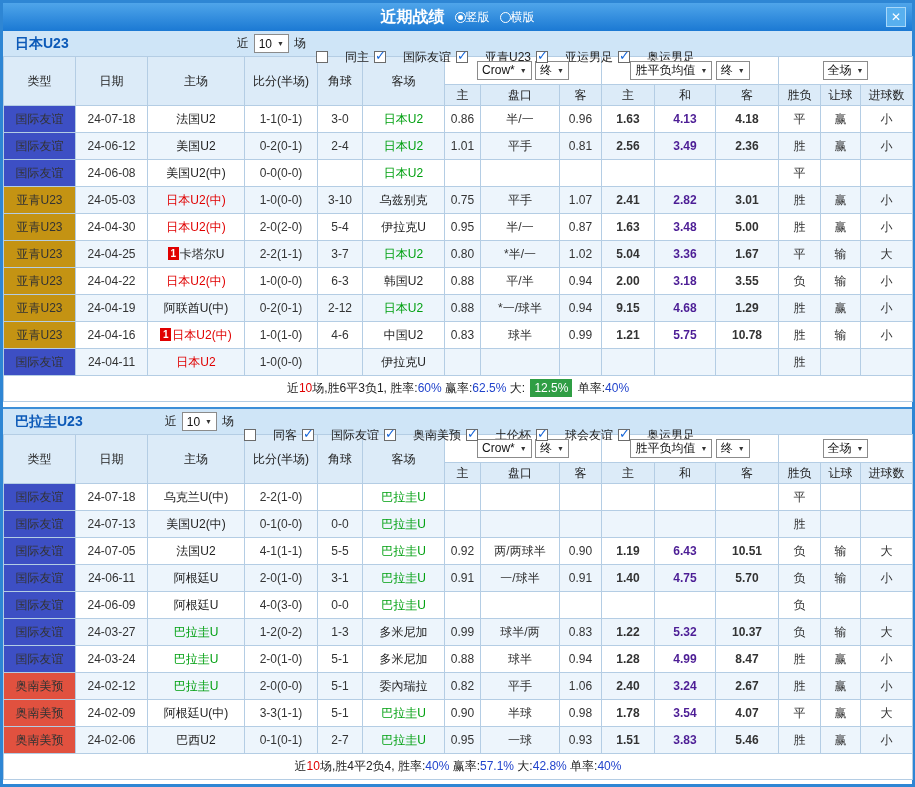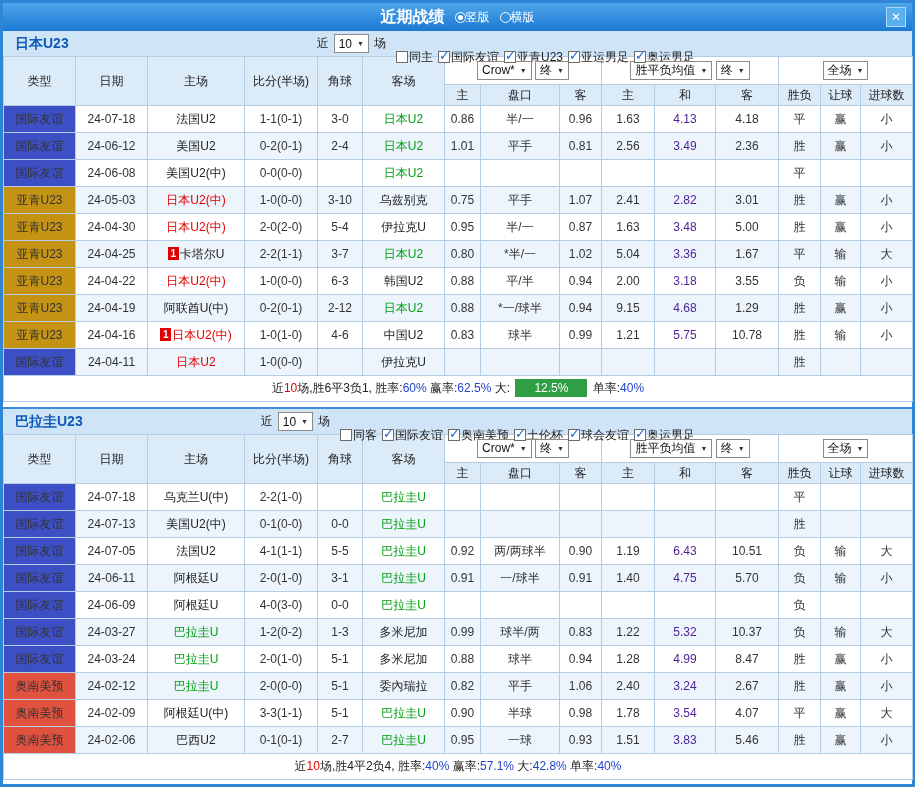--- a/index.html
+++ b/index.html
@@ -47,21 +47,21 @@
     height: 25px;
     background: #cfe5f7;
     display: flex;
     align-items: center;
     padding: 0 12px;
     font-size: 12px;
     color: #222;
   }
   .team-name { color: #0d5ab8; font-weight: bold; font-size: 14px; }
   .filters { margin-left: auto; margin-right: 205px; display: flex; align-items: center; gap: 5px; }
-  .cbwrap { display: inline-flex; align-items: center; gap: 1px; margin-left: 5px; margin-top: 27px; }
+  .cbwrap { display: inline-flex; align-items: center; gap: 17px; margin-left: 5px; margin-top: 27px; }
   .cb {
     width: 12px; height: 12px; border: 1px solid #6b6b6b; background: #fff;
     display: inline-block; position: relative;
   }
   .cb.on::after {
     content: "\2713"; position: absolute; left: 0px; top: -4px;
     font-size: 13px; font-weight: bold; color: #1565d8;
   }
   
   .sel {
@@ -84,38 +84,38 @@
   .results thead th { background: #dcebf8; font-weight: normal; color: #222; height: 21px; }
   .results thead th.ctrl { background: #fff; height: 28px; }
   .results tbody td { height: 27px; color: #333; background: #fff; }
   .results tbody tr.alt td { background: #edf5fc; }
   td.type { color: #fff; padding: 0; }
   td.t-blue { background: #3d4fc4 !important; }
   td.t-gold { background: #c49313 !important; }
   td.t-red  { background: #e1513f !important; }
   td.score { color: #e00000; }
   td.handicap { color: #d30000; }
-  td.eodds { color: #333; }
+  td.eodds { color: #333; font-weight: bold; }
   td.eodds.mid { color: #4c1d95; }
   .c-k { color: #222; }
   .c-r { color: #e00000; }
   .c-g { color: #00a010; }
   td.c-red { color: #e00000; }
   td.c-green { color: #1d9e1d; }
   td.c-dark { color: #222; }
   .rc {
     display: inline-block; background: #e00000; color: #fff;
     font-size: 10px; font-weight: bold; width: 11px; height: 13px;
     line-height: 13px; text-align: center; margin-right: 1px; vertical-align: 1px;
   }
   .results tfoot td.summary { height: 26px; background: #fff; color: #222; }
   .seg-dark { color: #222; }
   .seg-red { color: #e00000; }
   .seg-blue { color: #2244cc; }
-  .seg-greenbox { background: #2f9e44; color: #fff; padding: 2px 19px; margin: 0 2px; }
+  .seg-greenbox { background: #2f9e44; color: #fff; padding: 2px 4px; margin: 0 2px; }
   
   .sep { height: 7px; background: #fff; border-bottom: 2px solid #3c8fd8; }
 </style>
 </head>
 <body>
 
 <div class="window">
 
   <div class="titlebar">
     <span class="title">近期战绩</span>

